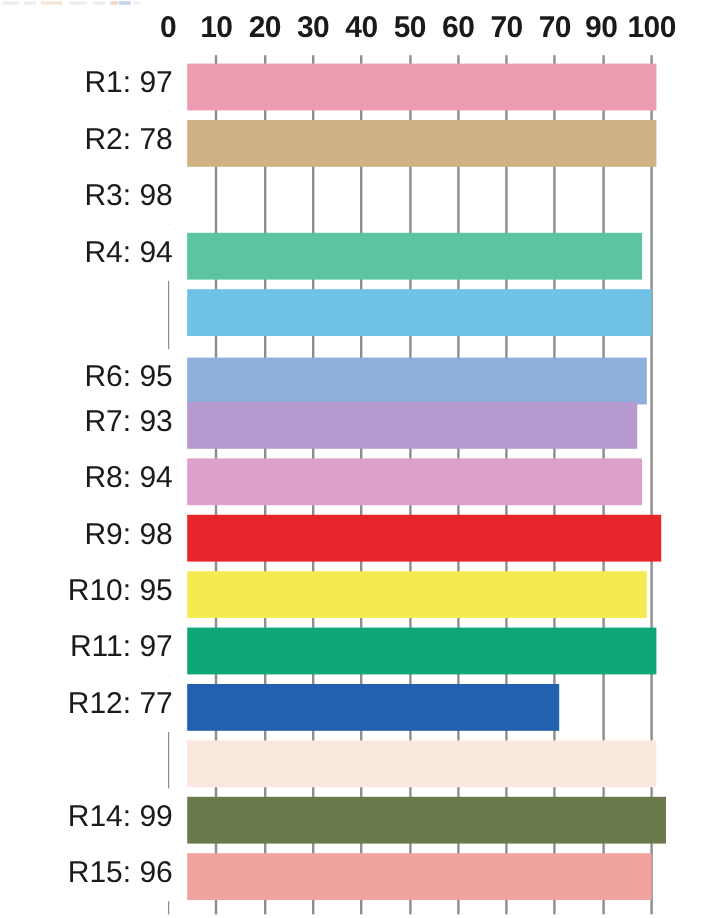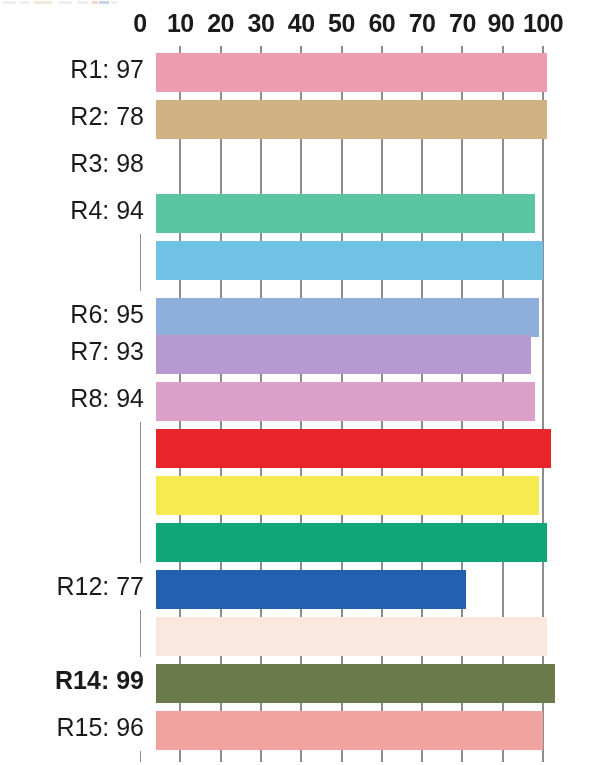--- a/index.html
+++ b/index.html
@@ -200,36 +200,39 @@
         </div>
         <div class="row" style="top: 282px;">
           <div class="row-label">R7: 93</div>
           <div class="bar" style="width: 374.79px; background: rgb(183, 155, 208);"></div>
         </div>
         <div class="row" style="top: 329px;">
           <div class="row-label">R8: 94</div>
           <div class="bar" style="width: 378.82px; background: rgb(220, 160, 203);"></div>
         </div>
         <div class="row" style="top: 376px;">
+          <div class="row-label">R9: 98</div>
           <div class="bar" style="width: 394.94px; background: rgb(232, 37, 42);"></div>
         </div>
         <div class="row" style="top: 423px;">
+          <div class="row-label">R10: 95</div>
           <div class="bar" style="width: 382.85px; background: rgb(245, 235, 80);"></div>
         </div>
         <div class="row" style="top: 470px;">
+          <div class="row-label">R11: 97</div>
           <div class="bar" style="width: 390.91px; background: rgb(15, 166, 120);"></div>
         </div>
         <div class="row" style="top: 517px;">
           <div class="row-label">R12: 77</div>
           <div class="bar" style="width: 310.31px; background: rgb(33, 97, 176);"></div>
         </div>
         <div class="row" style="top: 564px;">
           <div class="bar" style="width: 390.91px; background: rgb(250, 232, 222);"></div>
         </div>
-        <div class="row" style="top: 611px; font-weight: bold;">
+        <div class="row" style="top: 611px;">
           <div class="row-label">R14: 99</div>
           <div class="bar" style="width: 398.97px; background: rgb(107, 122, 75);"></div>
         </div>
         <div class="row" style="top: 658px;">
           <div class="row-label">R15: 96</div>
           <div class="bar" style="width: 386.88px; background: rgb(240, 163, 159);"></div>
         </div>
       </div>
   </div>
 

